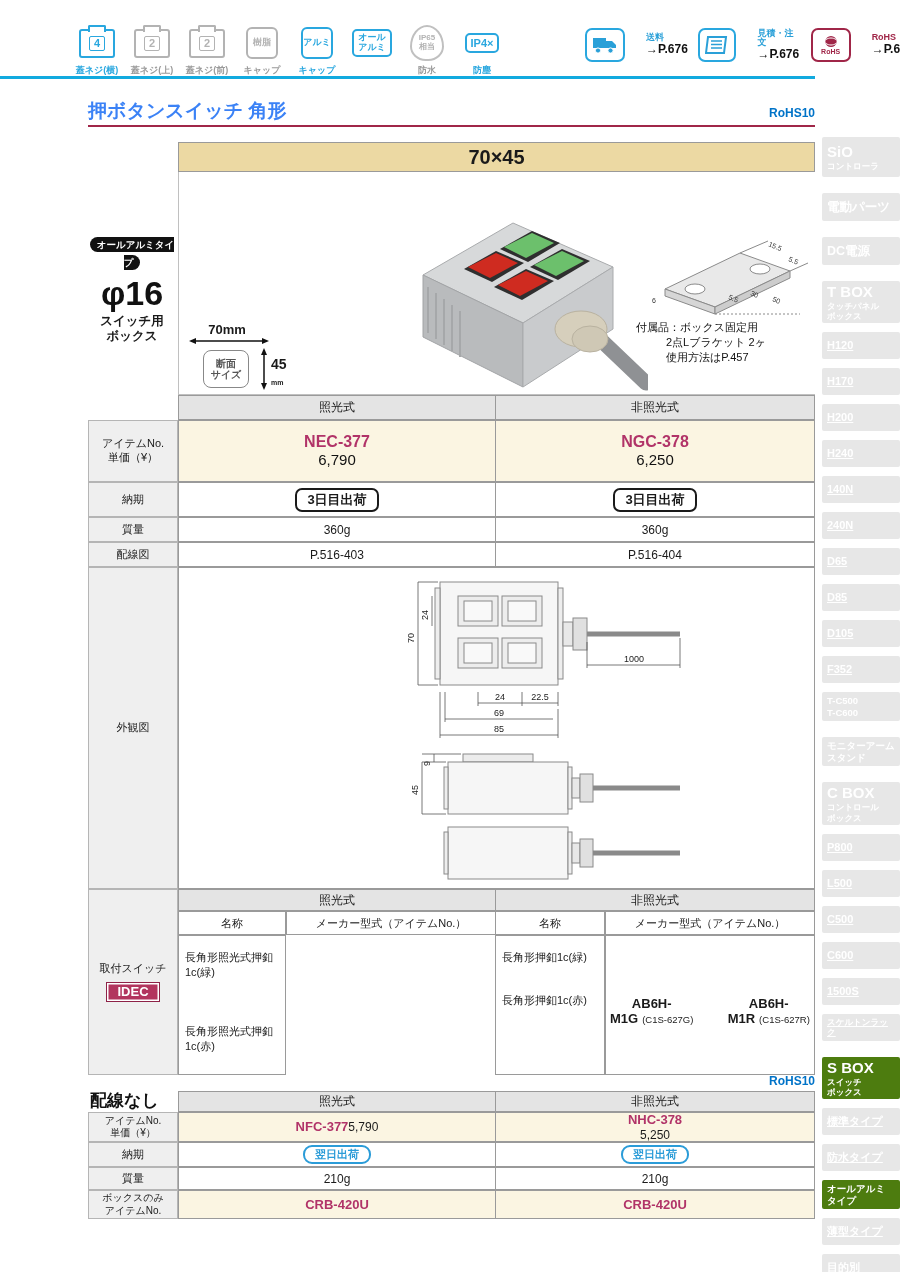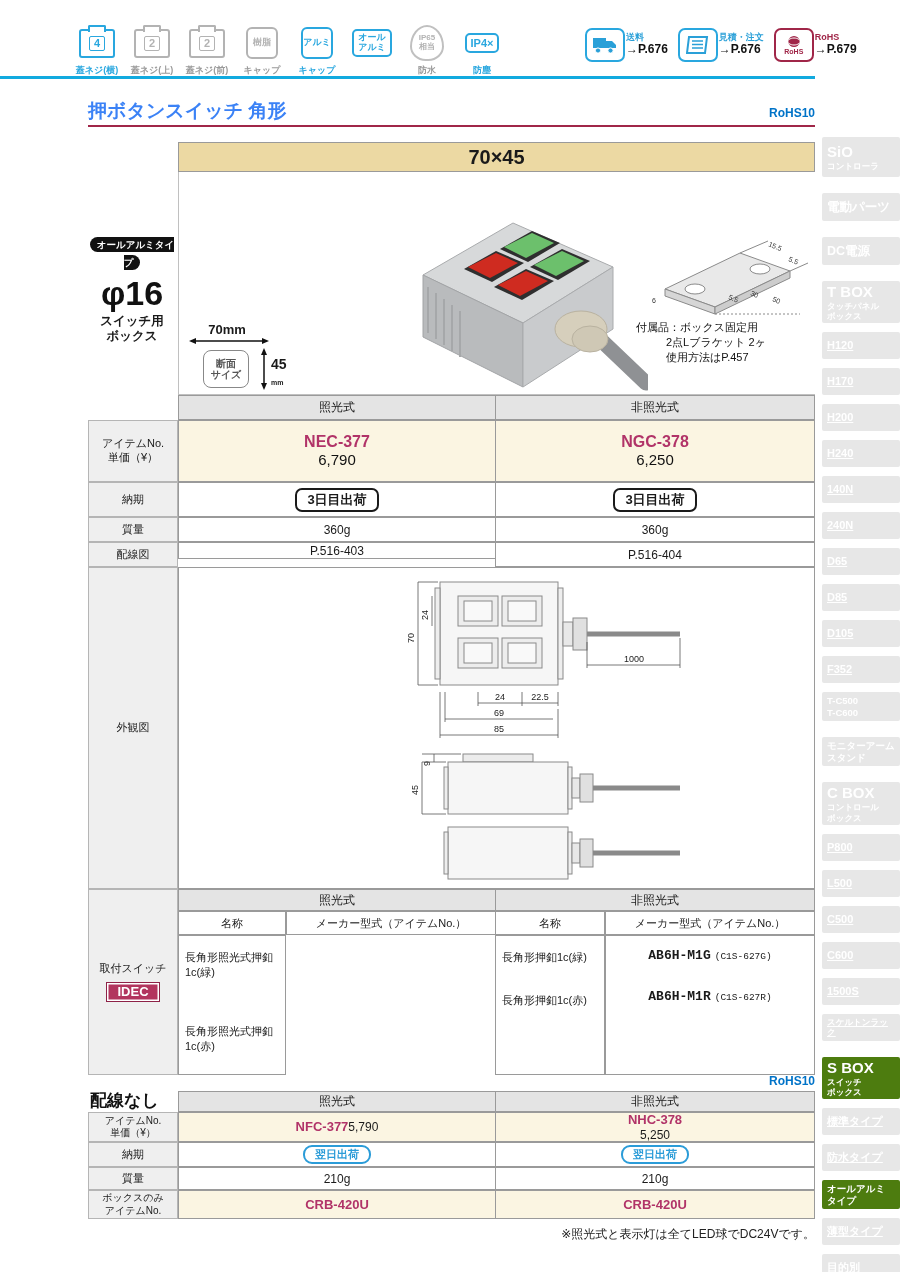--- a/index.html
+++ b/index.html
@@ -19,21 +19,21 @@
   .feat.on .cube,.feat.on .cube .lid{border-color:#29a7df;}
   .feat.on .cube .num{border-color:#29a7df;color:#29a7df;}
   .capsq{width:28px;height:28px;border:2px solid #b3b3b3;border-radius:6px;color:#b3b3b3;font-size:9px;font-weight:bold;line-height:1.1;}
   .feat.on .capsq{border-color:#29a7df;color:#29a7df;}
   .pillb{border:2px solid #29a7df;border-radius:5px;color:#29a7df;font-weight:bold;font-size:9px;line-height:1.1;padding:2px 4px;}
   .drop{width:30px;height:32px;border:2px solid #c0c0c0;border-radius:50% 50% 46% 46%/60% 60% 40% 40%;color:#b3b3b3;font-size:8px;font-weight:bold;line-height:1.1;}
   .feat-lab{font-size:9px;color:#9a9a9a;margin-top:2px;font-weight:bold;}
   .feat.on .feat-lab{color:#29a7df;}
 
   .toplinks{position:absolute;left:585px;top:28px;display:flex;gap:10px;}
-  .toplink{display:flex;align-items:center;gap:1px;}
+  .toplink{display:flex;align-items:center;gap:21px;}
   .tl-icon{width:36px;height:30px;border:2px solid #29a7df;border-radius:7px;display:flex;align-items:center;justify-content:center;background:#fff;}
   .tl-icon.rohs{border-color:#a02648;flex-direction:column;gap:0;}
   .tl-txt{display:flex;flex-direction:column;line-height:1.1;}
   .tl-lab{font-size:9px;color:#2aa0d8;font-weight:bold;}
   .tl-lab.dr{color:#a02648;}
   .tl-page{font-size:12px;font-weight:bold;color:#111;}
   .blue-rule{position:absolute;left:0;top:76px;width:815px;height:3px;background:#12aadf;}
 
   
   .title{position:absolute;left:88px;top:98px;font-size:19px;font-weight:bold;color:#3b82f6;}
@@ -299,21 +299,21 @@
       </div>
     <div class="cell" style="left:407px;top:340px;width:320px;height:35px;">
         <span class="badge-3d">3日目出荷</span>
       </div>
 
     <div class="cell lblcell" style="left:0;top:375px;width:90px;height:25px;">質量</div>
     <div class="cell" style="left:90px;top:375px;width:318px;height:25px;">360g</div>
     <div class="cell" style="left:407px;top:375px;width:320px;height:25px;">360g</div>
 
     <div class="cell lblcell" style="left:0;top:400px;width:90px;height:25px;">配線図</div>
-    <div class="cell" style="left:90px;top:400px;width:318px;height:17px;">P.516-403</div>
+    <div class="cell" style="left:90px;top:400px;width:318px;height:25px;">P.516-403</div>
     <div class="cell" style="left:407px;top:400px;width:320px;height:25px;">P.516-404</div>
 
     <div class="cell lblcell" style="left:0;top:425px;width:90px;height:322px;">外観図</div>
     <div class="cell" style="left:90px;top:425px;width:637px;height:322px;"></div>
     <svg class="abs" style="left:290px;top:430px;" width="320" height="312" viewBox="0 0 320 312">
       <g stroke="#8a8a8a" fill="#f6f6f6">
         <rect x="62" y="10" width="118" height="103"></rect>
         <rect x="57" y="16" width="5" height="91" fill="#eee"></rect>
         <rect x="180" y="16" width="5" height="91" fill="#eee"></rect>
         <g fill="#ededed">
@@ -402,21 +402,21 @@
     <div class="cell subhdr" style="left:517px;top:769px;width:210px;height:24px;">メーカー型式（アイテムNo.）</div>
 
     <div class="cell swname" style="left:90px;top:793px;width:108px;height:140px;flex-direction:column;align-items:flex-start;justify-content:flex-start;padding-top:14px;gap:44px;">
       <div>長角形照光式押釦1c(緑)</div>
       <div>長角形照光式押釦1c(赤)</div>
     </div>
     <div class="cell swname" style="left:407px;top:793px;width:110px;height:140px;flex-direction:column;align-items:flex-start;justify-content:flex-start;padding-top:14px;gap:28px;">
       <div>長角形押釦1c(緑)</div>
       <div>長角形押釦1c(赤)</div>
     </div>
-    <div class="cell" style="left:517px;top:793px;width:210px;height:140px;flex-direction:column;justify-content:flex-start;padding-top:12px;gap:26px;font-family:Liberation Mono, monospace;">
+    <div class="cell" style="left:517px;top:793px;width:210px;height:140px;justify-content:flex-start;padding-top:12px;gap:26px;">
       <div><span class="swmodel">AB6H-M1G</span><span class="swcode">(C1S-627G)</span></div>
       <div><span class="swmodel">AB6H-M1R</span><span class="swcode">(C1S-627R)</span></div>
     </div>
   </div>
 
   <div class="abs" style="left:755px;top:1074px;width:60px;text-align:right;font-size:12px;font-weight:bold;color:#0073c8;">RoHS10</div>
 
   <div class="abs" style="left:88px;top:1091px;width:727px;height:129px;">
     <div class="abs nw-title" style="left:2px;top:-2px;">配線なし</div>
     <div class="cell hdrcell" style="left:90px;top:0;width:318px;height:21px;">照光式</div>
@@ -444,21 +444,20 @@
     <div class="cell lblcell" style="left:0;top:76px;width:90px;height:23px;">質量</div>
     <div class="cell" style="left:90px;top:76px;width:318px;height:23px;">210g</div>
     <div class="cell" style="left:407px;top:76px;width:320px;height:23px;">210g</div>
 
     <div class="cell lblcell pre" style="left:0;top:99px;width:90px;height:29px;font-size:10px;">ボックスのみ
 アイテムNo.</div>
     <div class="cell cream itemno2" style="left:90px;top:99px;width:318px;height:29px;">CRB-420U</div>
     <div class="cell cream itemno2" style="left:407px;top:99px;width:320px;height:29px;">CRB-420U</div>
   </div>
 
-  <div class="footnote">※照光式と表示灯は全てLED球でDC24Vです。</div>
   <div class="pageno">461</div>
 
   <nav class="sb">
     <div class="sbi g3" style="margin-top:0;">
         <span class="t1">SiO</span>
         <span class="t2">コントローラ</span>
       </div>
     <div class="sbi g1">
         <span class="t1">電動パーツ</span>
       </div>

